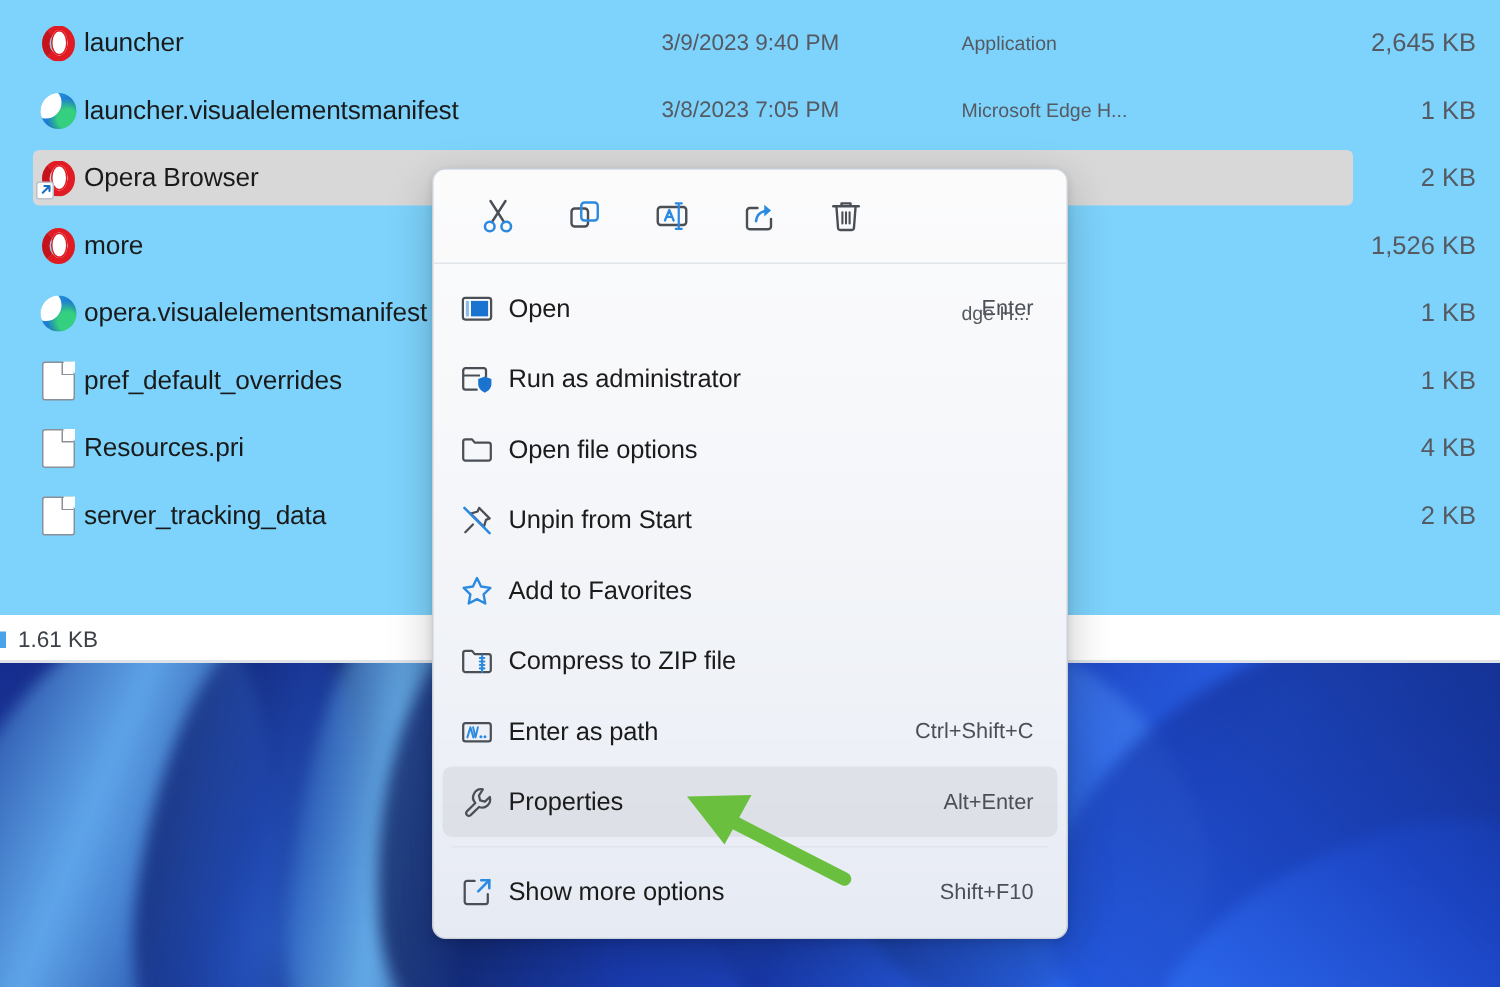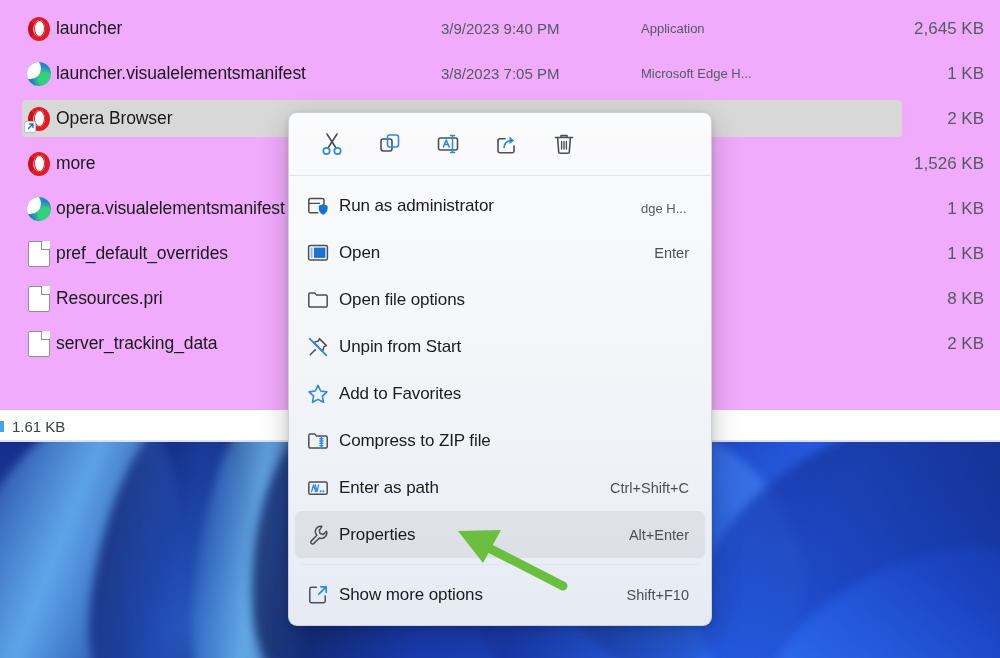--- a/index.html
+++ b/index.html
@@ -74,21 +74,21 @@
     left: 560px; top: 430px; width: 180px; height: 240px;
     background: linear-gradient(70deg, rgba(8,18,70,.9) 0%, rgba(20,48,150,.5) 70%, rgba(40,100,230,0) 100%);
     border-radius: 50% 50% 50% 50% / 60% 55% 45% 40%;
     transform: rotate(-14deg);
   }
 
   
   #explorer {
     position: absolute; left: 0; top: 0;
     width: 1000px; height: 442px;
-    background: #f0abfc;
+    background: #7dd3fc;
     overflow: hidden;
   }
   #file-list {
     position: absolute; left: 0; top: 0; right: 0;
     height: 410px;
     padding-top: 6px;
   }
   .file-row {
     position: relative;
     display: flex;
@@ -379,21 +379,21 @@
           <div class="cell type-cell"></div>
           <div class="cell size-cell">1 KB</div>
         </div>
         <div class="file-row">
           <div class="cell icon-cell">
             <span class="ic ic-doc"></span>
           </div>
           <div class="cell name-cell">Resources.pri</div>
           <div class="cell date-cell"></div>
           <div class="cell type-cell"></div>
-          <div class="cell size-cell">8 KB</div>
+          <div class="cell size-cell">4 KB</div>
         </div>
         <div class="file-row">
           <div class="cell icon-cell">
             <span class="ic ic-doc"></span>
           </div>
           <div class="cell name-cell">server_tracking_data</div>
           <div class="cell date-cell"></div>
           <div class="cell type-cell"></div>
           <div class="cell size-cell">2 KB</div>
         </div>
@@ -453,47 +453,47 @@
             </svg>
           </span>
         </div>
       </div>
     <div class="menu-sep"></div>
     <div id="menu-items">
         <div class="menu-item">
           <div class="mi-icon">
             <span style="display: flex; align-items: center;">
               <svg width="22" height="22" viewBox="0 0 22 22" fill="none">
+        <rect x="1.6" y="3.5" width="18.8" height="14.5" rx="1.6" stroke="#4a4f56" stroke-width="1.5"></rect>
+        <rect x="3.6" y="5.6" width="2" height="10.3" fill="#2b8ae0" opacity=".55"></rect>
+        <rect x="7" y="5.6" width="11.4" height="10.3" fill="#1b73d0"></rect>
+              </svg>
+            </span>
+          </div>
+          <div class="mi-label">Open</div>
+          <div class="mi-accel">Enter</div>
+        </div>
+        <div class="menu-item">
+          <div class="mi-icon">
+            <span style="display: flex; align-items: center;">
+              <svg width="22" height="22" viewBox="0 0 22 22" fill="none">
         <path d="M1.8 5 a1.6 1.6 0 0 1 1.6 -1.6 h12 a1.6 1.6 0 0 1 1.6 1.6 v4" stroke="#4a4f56" stroke-width="1.5" stroke-linecap="round"></path>
         <path d="M1.8 5 v11.2 a1.6 1.6 0 0 0 1.6 1.6 h7.4" stroke="#4a4f56" stroke-width="1.5" stroke-linecap="round"></path>
         <path d="M1.8 8.3 H13" stroke="#4a4f56" stroke-width="1.3"></path>
         <path d="M16.2 9 L20.6 10.7 v3.3 c0 2.8 -2.3 4.9 -4.4 5.8 c-2.1 -.9 -4.4 -3 -4.4 -5.8 v-3.3 Z" fill="#1b73d0"></path>
               </svg>
             </span>
           </div>
           <div class="mi-label">Run as administrator</div>
           <div class="mi-accel"></div>
         </div>
         <div class="menu-item">
           <div class="mi-icon">
             <span style="display: flex; align-items: center;">
               <svg width="22" height="22" viewBox="0 0 22 22" fill="none">
-        <rect x="1.6" y="3.5" width="18.8" height="14.5" rx="1.6" stroke="#4a4f56" stroke-width="1.5"></rect>
-        <rect x="3.6" y="5.6" width="2" height="10.3" fill="#2b8ae0" opacity=".55"></rect>
-        <rect x="7" y="5.6" width="11.4" height="10.3" fill="#1b73d0"></rect>
-              </svg>
-            </span>
-          </div>
-          <div class="mi-label">Open</div>
-          <div class="mi-accel">Enter</div>
-        </div>
-        <div class="menu-item">
-          <div class="mi-icon">
-            <span style="display: flex; align-items: center;">
-              <svg width="22" height="22" viewBox="0 0 22 22" fill="none">
         <path d="M1.8 5.4 a1.5 1.5 0 0 1 1.5 -1.5 h4.4 l1.8 2.2 h9.2 a1.5 1.5 0 0 1 1.5 1.5 v9 a1.5 1.5 0 0 1 -1.5 1.5 H3.3 a1.5 1.5 0 0 1 -1.5 -1.5 Z" stroke="#4a4f56" stroke-width="1.5" stroke-linejoin="round"></path>
               </svg>
             </span>
           </div>
           <div class="mi-label">Open file options</div>
           <div class="mi-accel"></div>
         </div>
         <div class="menu-item">
           <div class="mi-icon">
             <span style="display: flex; align-items: center;">

